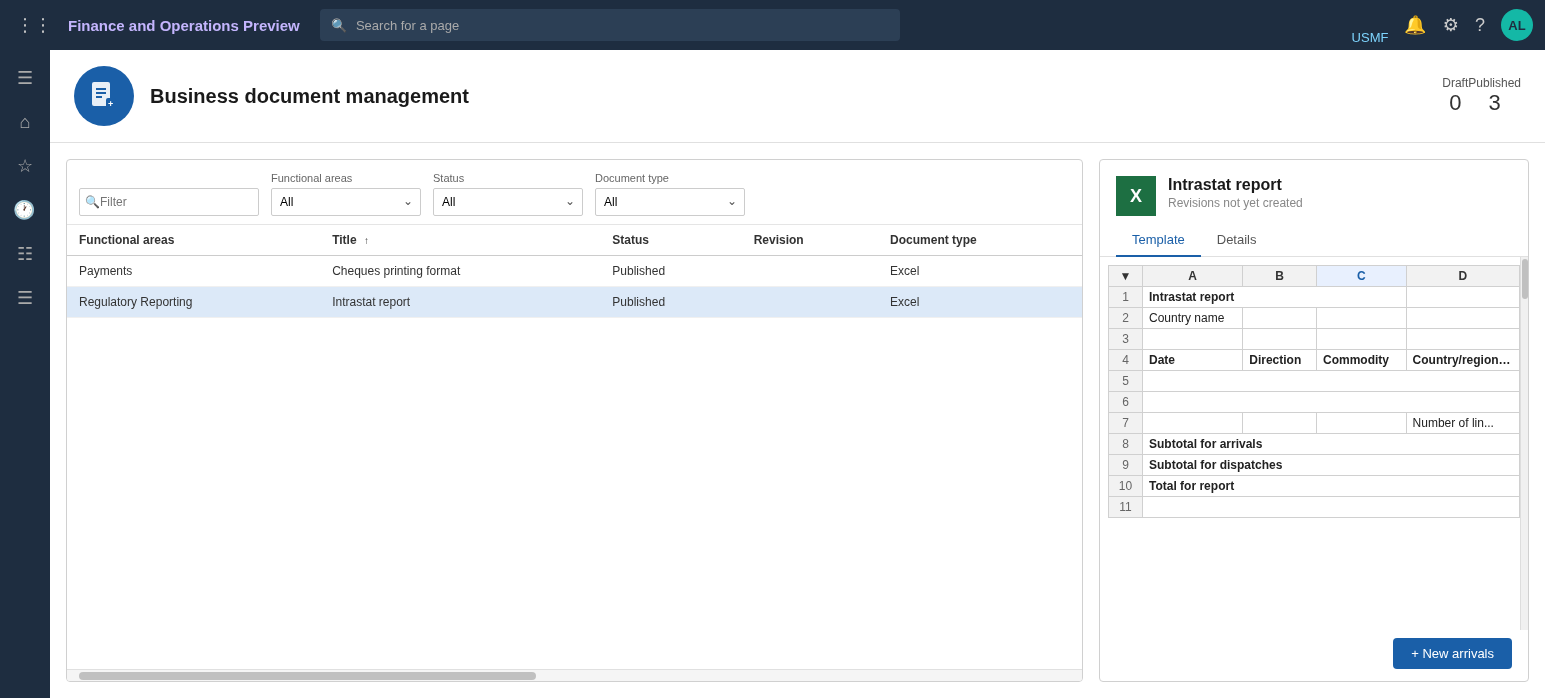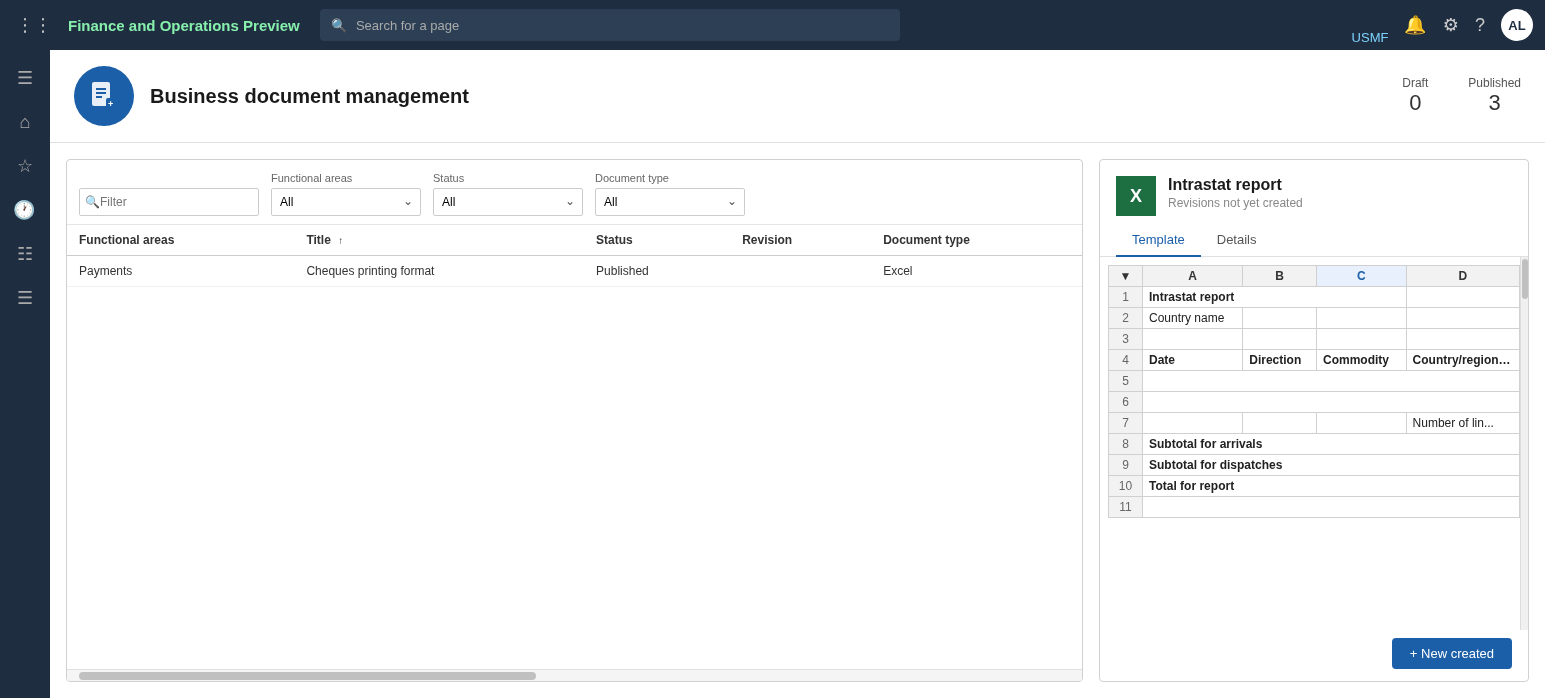--- a/index.html
+++ b/index.html
@@ -9,42 +9,42 @@
     .top-nav {
       background: #1e2d40;
       height: 50px;
       display: flex;
       align-items: center;
       padding: 0 12px;
       gap: 12px;
       color: #fff;
     }
     .nav-grid-icon { color: #ccc; font-size: 18px; cursor: pointer; padding: 4px; }
-    .nav-title { font-size: 15px; font-weight: 600; color: #86efac; flex-shrink: 0; margin-right: 8px; }
+    .nav-title { font-size: 15px; font-weight: 600; color: #c4b5fd; flex-shrink: 0; margin-right: 8px; }
     .nav-search {
       flex: 1;
       max-width: 580px;
       background: #2c3f55;
       border: none;
       border-radius: 4px;
       height: 32px;
       color: #ccc;
       display: flex;
       align-items: center;
       padding: 0 12px;
       gap: 8px;
       cursor: pointer;
     }
     .nav-search span { color: #aaa; font-size: 13px; }
     .nav-right { margin-left: auto; display: flex; align-items: center; gap: 16px; }
     .nav-right-text { color: #7dd3fc; font-size: 13px; margin-top: 25px; }
     .nav-icon-btn { color: #ccc; font-size: 18px; cursor: pointer; }
     .nav-avatar {
       width: 32px; height: 32px; border-radius: 50%;
-      background: #ffffff; display: flex; align-items: center;
+      background: #14b8a6; display: flex; align-items: center;
       justify-content: center; font-size: 13px; font-weight: 600;
       color: #1e2d40; cursor: pointer;
     }
 
     
     .sidebar {
       width: 50px;
       background: #1e2d40;
       height: calc(698px - 50px);
       position: absolute;
@@ -83,21 +83,21 @@
     .page-icon {
       width: 60px; height: 60px;
       background: #1a5fa8;
       border-radius: 50%;
       display: flex; align-items: center; justify-content: center;
       margin-right: 16px;
       flex-shrink: 0;
     }
     .page-icon svg { color: #fff; }
     .page-title { font-size: 20px; font-weight: 600; color: #1a1a1a; }
-    .page-stats { margin-left: auto; display: flex; gap: 40px; }
+    .page-stats { margin-left: auto; display: flex; }
     .stat-item { text-align: center; }
     .stat-label { font-size: 12px; color: #555; }
     .stat-value { font-size: 22px; font-weight: 300; color: #333; text-align: center; }
 
     
     .content-split {
       display: flex;
       flex: 1;
       overflow: hidden;
       padding: 16px;
@@ -407,20 +407,27 @@
             </tr>
           </thead>
           <tbody>
             <tr>
               <td>Payments</td>
               <td>Cheques printing format</td>
               <td>Published</td>
               <td></td>
               <td>Excel</td>
             </tr>
+            <tr class="selected">
+              <td>Regulatory Reporting</td>
+              <td>Intrastat report</td>
+              <td>Published</td>
+              <td></td>
+              <td>Excel</td>
+            </tr>
           </tbody>
         </table>
       </div>
 
       <div class="h-scrollbar">
         <div class="h-scrollbar-thumb"></div>
       </div>
     </div>
 
     <div class="right-panel">
@@ -509,17 +516,17 @@
               <td class="excel-cell" colspan="4"></td>
             </tr>
           </tbody>
         </table>
 
         <div style="position:absolute; right:0; top:0; bottom:0; width:8px; background:#f0f0f0; border-left:1px solid #ddd;">
           <div style="width:6px; height:40px; background:#c0c0c0; border-radius:3px; margin:2px auto;"></div>
         </div>
       </div>
 
-      <button class="new-doc-btn">+ New created</button>
+      <button class="new-doc-btn">+ New arrivals</button>
     </div>
 
   </div>
 </div>
 
 </body></html>

